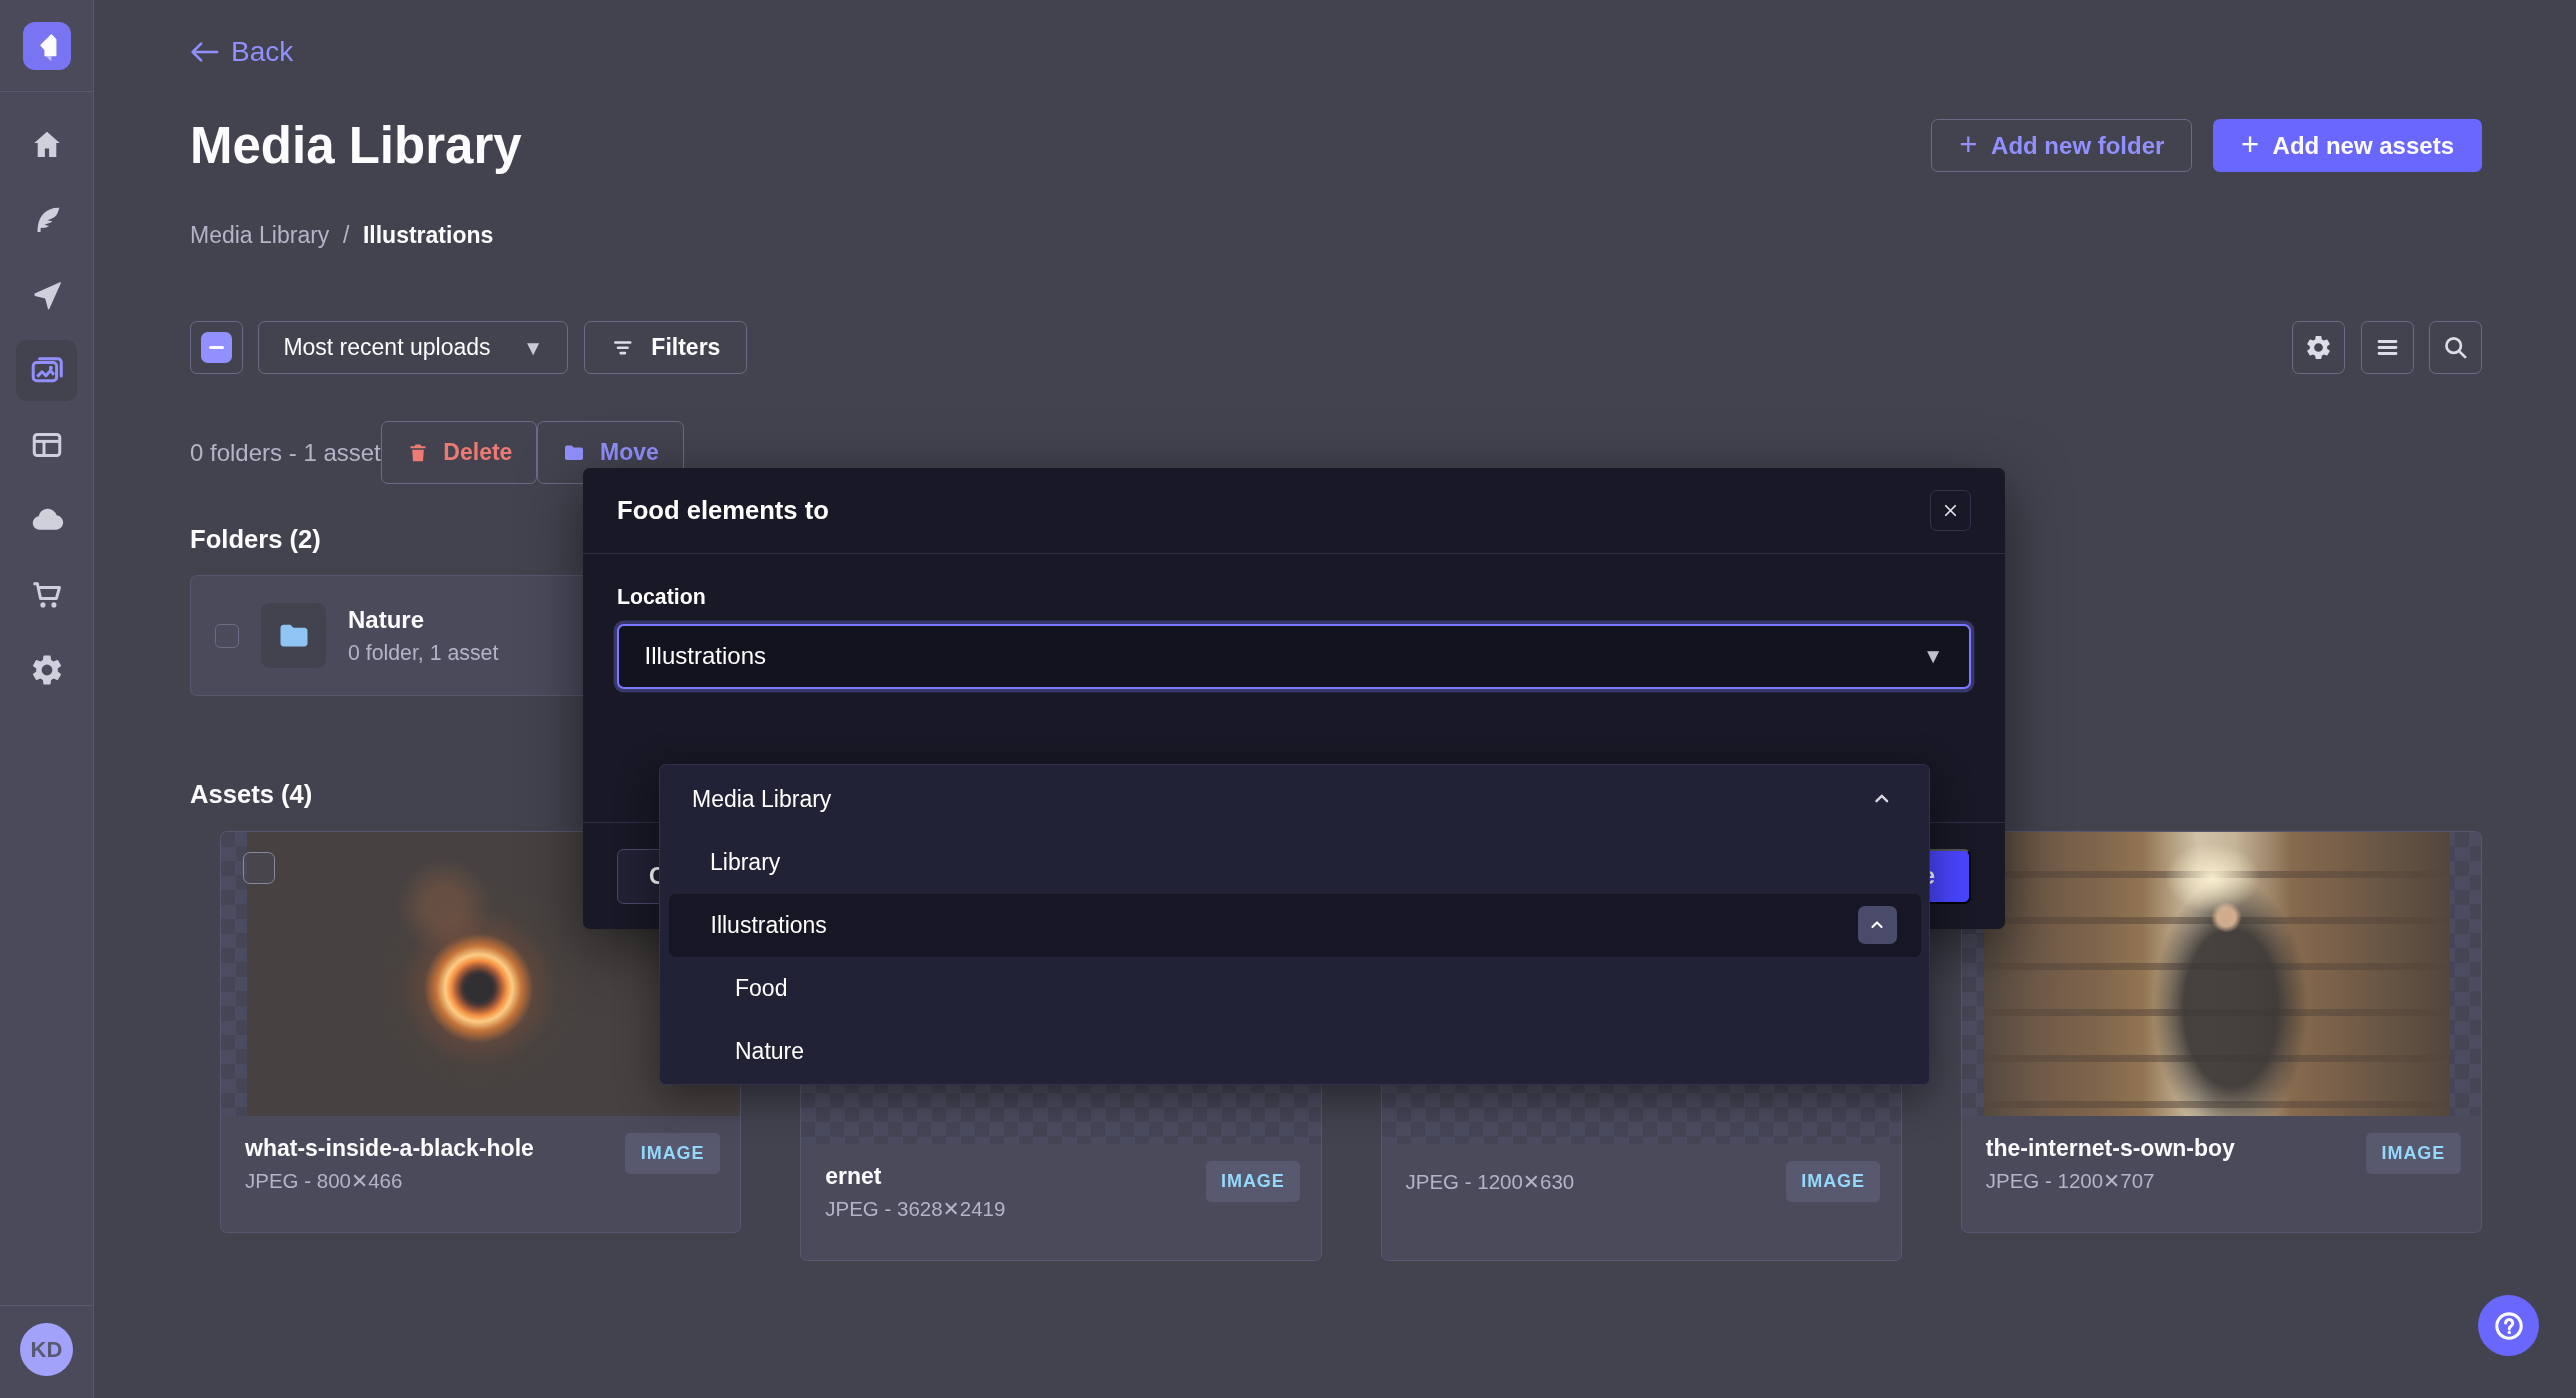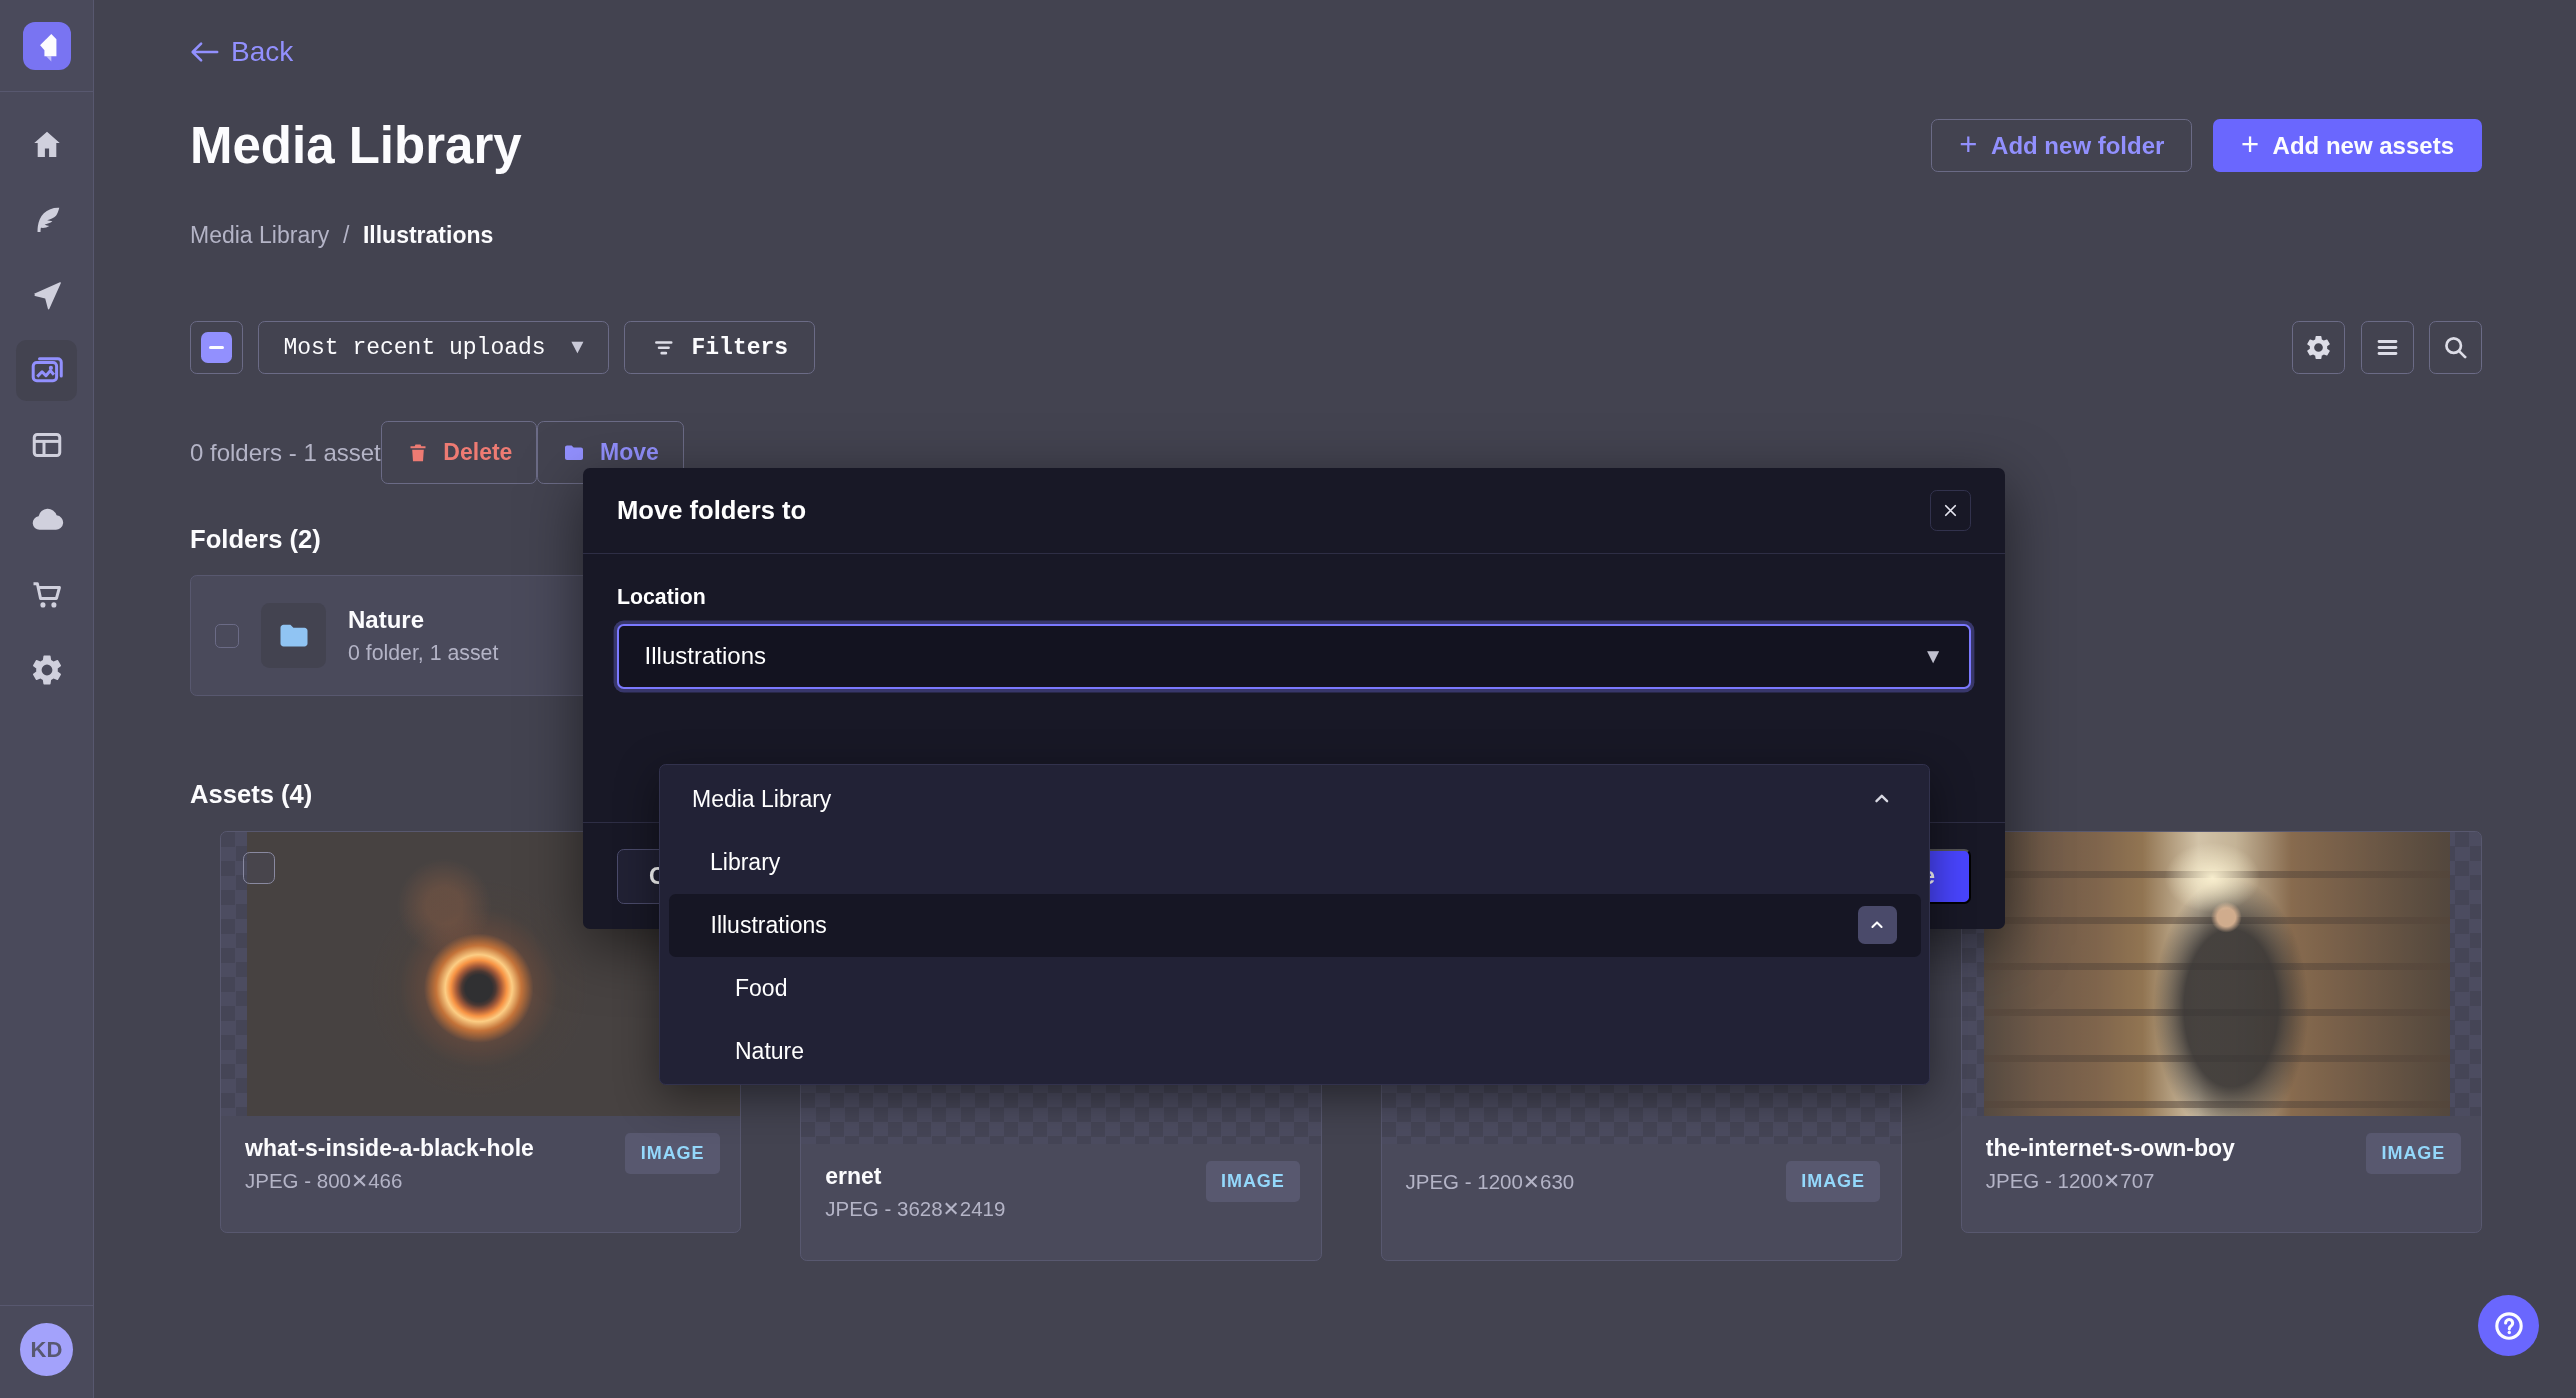--- a/index.html
+++ b/index.html
@@ -33,21 +33,21 @@
   .page-title{font-size:51px;font-weight:bold;color:#ffffff;line-height:1.05;}
   .title-actions{margin-left:auto;display:flex;gap:20.5px;}
   .btn{display:flex;align-items:center;gap:13.6px;height:53px;padding:0 27px;border-radius:6.8px;
     font-size:24px;font-weight:600;cursor:pointer;border:0.9px solid transparent;white-space:nowrap;}
   .btn .plus{font-size:31px;font-weight:400;line-height:1;margin-top:-3.4px;}
   .btn-outline-primary{border-color:#4a4a6a;color:#7b79ff;background:transparent;}
   .btn-primary{background:#4945ff;color:#fff;}
   .breadcrumb{margin-top:15.4px;font-size:23px;color:#a5a5ba;display:flex;gap:13.6px;align-items:center;}
   .breadcrumb .current{color:#ffffff;font-weight:600;}
 
-  .toolbar{margin-top:72px;display:flex;align-items:center;gap:15.4px;font-family:Liberation Mono, monospace;}
+  .toolbar{margin-top:72px;display:flex;align-items:center;gap:15.4px;}
   .icon-btn{width:53px;height:53px;border:0.9px solid #4a4a6a;border-radius:6.8px;background:transparent;
     display:flex;align-items:center;justify-content:center;color:#d9d9e3;cursor:pointer;}
   .icon-btn svg{width:29px;height:29px;}
   .check-indeterminate{width:31px;height:31px;border-radius:6.8px;background:#7b79ff;
     display:flex;align-items:center;justify-content:center;}
   .check-indeterminate .bar{width:15.4px;height:3.4px;background:#fff;border-radius:1.7px;}
   .sort-select{height:53px;min-width:310px;border:0.9px solid #4a4a6a;border-radius:6.8px;
     display:flex;align-items:center;justify-content:space-between;padding:0 24px;color:#fff;
     font-size:23px;cursor:pointer;gap:25.6px;}
   .caret{color:#c0c0cf;font-size:20.5px;}
@@ -362,21 +362,21 @@
     <circle cx="12" cy="12" r="8.6" fill="none" stroke="#ffffff" stroke-width="2.2"></circle>
     <path d="M9.6 9.9a2.5 2.5 0 1 1 3.9 2.1c-.9.6-1.3 1-1.3 2" fill="none" stroke="#ffffff" stroke-width="2.2" stroke-linecap="round"></path>
     <circle cx="12.2" cy="16.6" r="1.2" fill="#ffffff"></circle>
   </svg>
 </div>
 
 <div class="screen-overlay"></div>
 
 <div class="modal">
   <div class="modal-header">
-    <span class="modal-title">Move folders to</span>
+    <span class="modal-title">Food elements to</span>
     <button class="modal-close">
       <svg viewBox="0 0 24 24">
           <path d="M6 6l12 12M18 6 6 18" stroke="currentColor" stroke-width="2.2" stroke-linecap="round"></path>
         </svg>
     </button>
   </div>
   <div class="modal-body">
     <div class="field-label">Location</div>
     <div class="select-input">
       <span>Illustrations</span>

